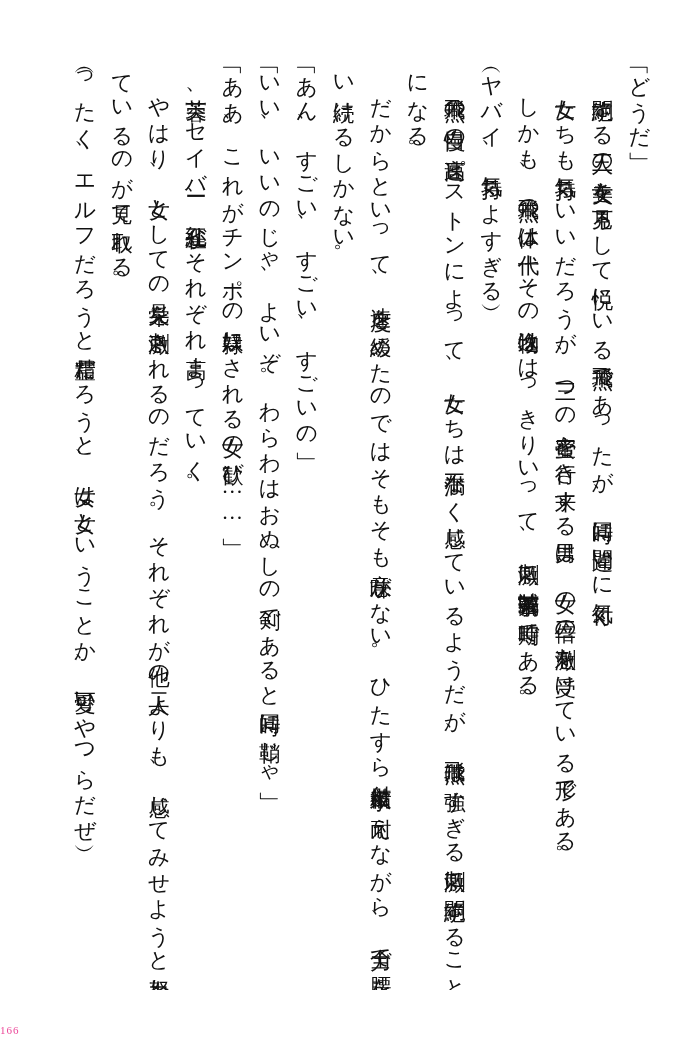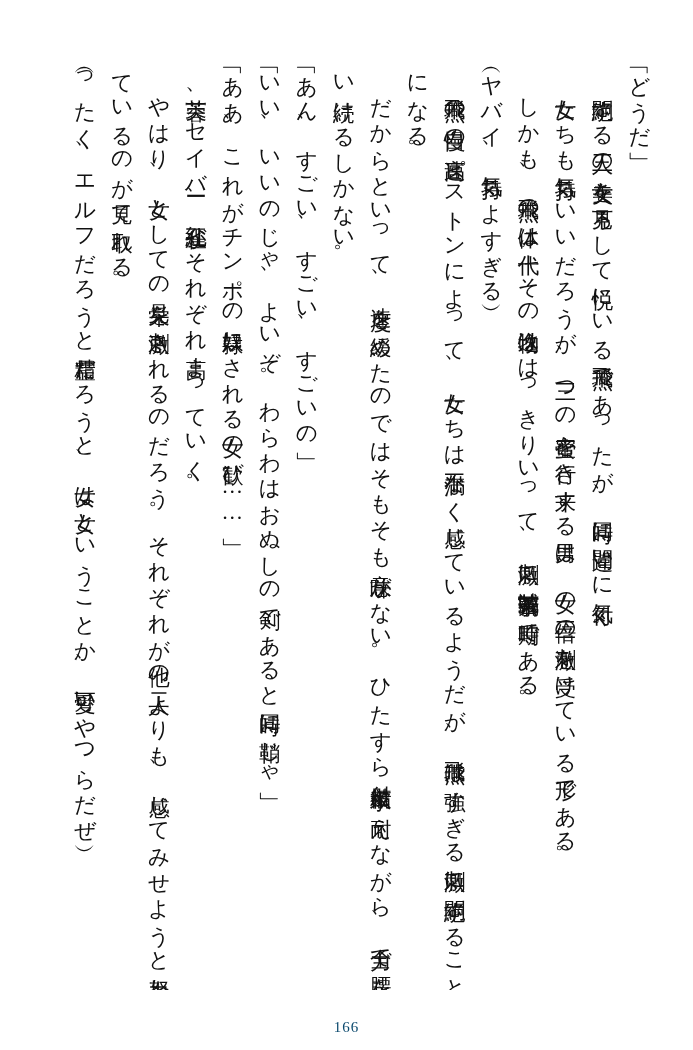--- a/index.html
+++ b/index.html
@@ -43,24 +43,23 @@
     padding: 0;
     text-indent: 0;
   }
 
   
   #page-number {
     position: absolute;
     left: 0;
     right: 0;
     bottom: 14px;
-    text-align: center;
-    font-size: 15px;
+    font-size: 11px;
     font-family: "Liberation Serif", "DejaVu Serif", serif;
-    color: #0c4a6e;
+    color: #ec4899;
     letter-spacing: 1px;
   }
 </style>
 </head>
 <body>
 
 <div id="page">
 
   <div id="text-block">
     <p>「どうだ」</p>

